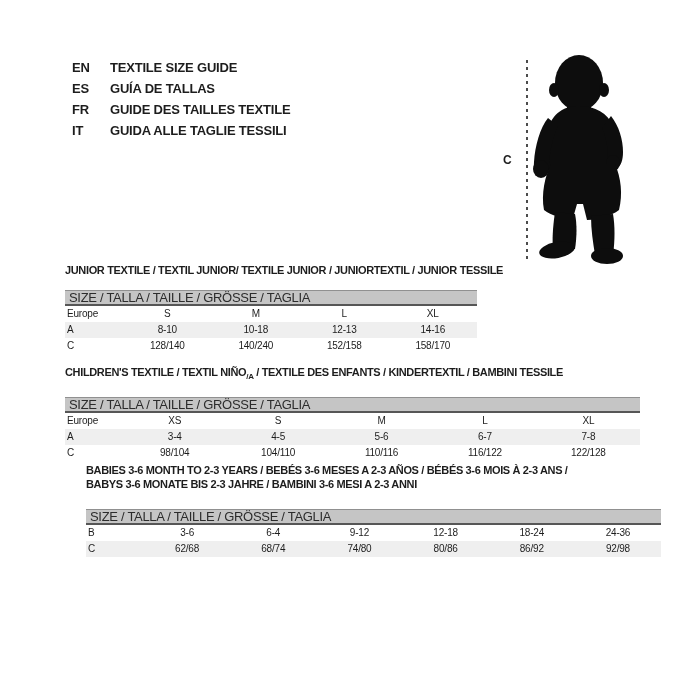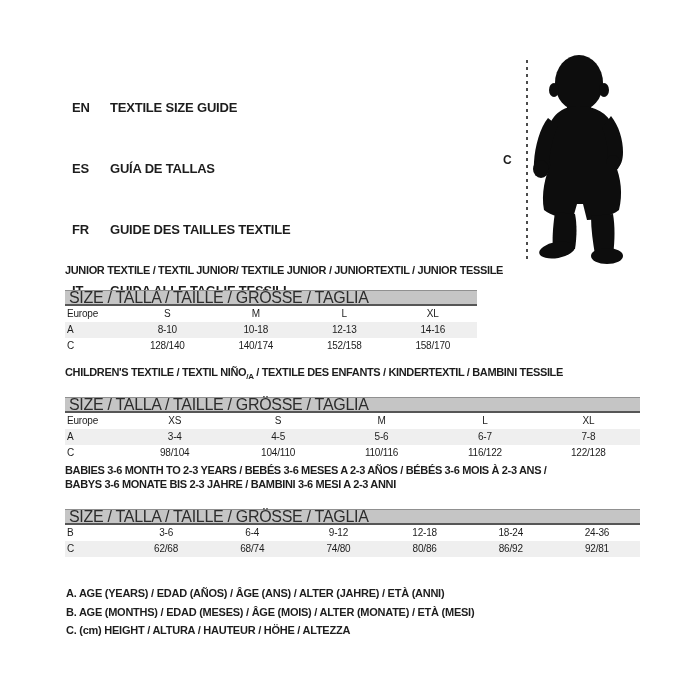--- a/index.html
+++ b/index.html
@@ -1,38 +1,38 @@
 <!DOCTYPE html>
 <html><head>
 <meta charset="utf-8">
 <style>
   html,body{margin:0;padding:0;width:700px;height:700px;overflow:hidden;background:#ffffff;}
   body{font-family:"Liberation Sans","DejaVu Sans",sans-serif;color:#1d1d1d;position:relative;}
   .canvas{position:absolute;left:0;top:0;width:700px;height:700px;background:#ffffff;overflow:hidden;}
 
   
   .lang-block{position:absolute;left:72px;top:57px;font-weight:bold;font-size:13px;letter-spacing:-0.2px;}
-  .lang-row{height:21px;line-height:21px;display:flex;white-space:nowrap;margin-top:40px;}
+  .lang-row{height:21px;line-height:21px;display:flex;white-space:nowrap;}
   .lang-code{width:38px;}
 
   
   .measure-line{position:absolute;left:526px;top:60px;width:2px;height:199px;
     background:repeating-linear-gradient(to bottom,#4c4c4c 0 3px,transparent 3px 7px);}
   .height-label{position:absolute;left:503px;top:153px;font-size:12px;font-weight:bold;}
   .baby-svg{position:absolute;left:531px;top:52px;}
 
   
   .tbl{position:absolute;left:65px;}
   .t1{top:264px;width:412px;}
   .t2{top:366px;width:575px;}
-  .t3{top:464px;width:575px;}
+  .t3{top:464px;width:575px;margin-left:21px;}
   .tbl-title{font-weight:bold;font-size:11px;letter-spacing:-0.35px;line-height:13.5px;white-space:nowrap;}
   .tbl-title .sub{font-size:8px;vertical-align:sub;}
   .size-bar{background:#c5c5c5;border-top:1px solid #909090;border-bottom:2px solid #565656;
-    height:13px;line-height:13px;padding-left:4px;font-size:16px;letter-spacing:-0.3px;color:#2c2c2c;white-space:nowrap;}
+    height:13px;line-height:13px;padding-left:4px;font-size:13px;letter-spacing:-0.3px;color:#2c2c2c;white-space:nowrap;}
   .t1 .size-bar{margin-top:12px;}
   .t2 .size-bar{margin-top:13px;}
   .t3 .size-bar{margin-top:18px;}
   .trow{display:flex;height:16px;line-height:16px;font-size:10px;letter-spacing:-0.2px;}
   .trow.alt{background:#efefef;}
   .c0{width:56px;padding-left:2px;}
   .cv{flex:1;text-align:center;}
 
   
   .notes{position:absolute;left:66px;top:584px;font-weight:bold;font-size:11px;letter-spacing:-0.25px;line-height:18.5px;white-space:nowrap;}
@@ -97,21 +97,21 @@
       <div class="trow alt">
         <span class="c0">A</span>
         <span class="cv">8-10</span>
         <span class="cv">10-18</span>
         <span class="cv">12-13</span>
         <span class="cv">14-16</span>
       </div>
       <div class="trow">
         <span class="c0">C</span>
         <span class="cv">128/140</span>
-        <span class="cv">140/174</span>
+        <span class="cv">140/240</span>
         <span class="cv">152/158</span>
         <span class="cv">158/170</span>
       </div>
     </section>
   <section class="tbl t2">
       <div class="tbl-title">
         <div class="title-line"><span>CHILDREN'S TEXTILE / TEXTIL NIÑO</span><span class="sub">/A</span><span> / TEXTILE DES ENFANTS / KINDERTEXTIL / BAMBINI TESSILE</span></div>
       </div>
       <div class="size-bar">SIZE / TALLA / TAILLE / GRÖSSE / TAGLIA</div>
       <div class="trow">
@@ -154,23 +154,18 @@
         <span class="cv">18-24</span>
         <span class="cv">24-36</span>
       </div>
       <div class="trow alt">
         <span class="c0">C</span>
         <span class="cv">62/68</span>
         <span class="cv">68/74</span>
         <span class="cv">74/80</span>
         <span class="cv">80/86</span>
         <span class="cv">86/92</span>
-        <span class="cv">92/81</span>
+        <span class="cv">92/98</span>
       </div>
     </section>
 
-  <div class="notes">
-    <div class="note">A. AGE (YEARS) / EDAD (AÑOS) / ÂGE (ANS) / ALTER (JAHRE) / ETÀ (ANNI)</div>
-    <div class="note">B. AGE (MONTHS) / EDAD (MESES) / ÂGE (MOIS) / ALTER (MONATE) / ETÀ (MESI)</div>
-    <div class="note">C. (cm) HEIGHT / ALTURA / HAUTEUR / HÖHE / ALTEZZA</div>
-  </div>
 
 </div>
 
 </body></html>

